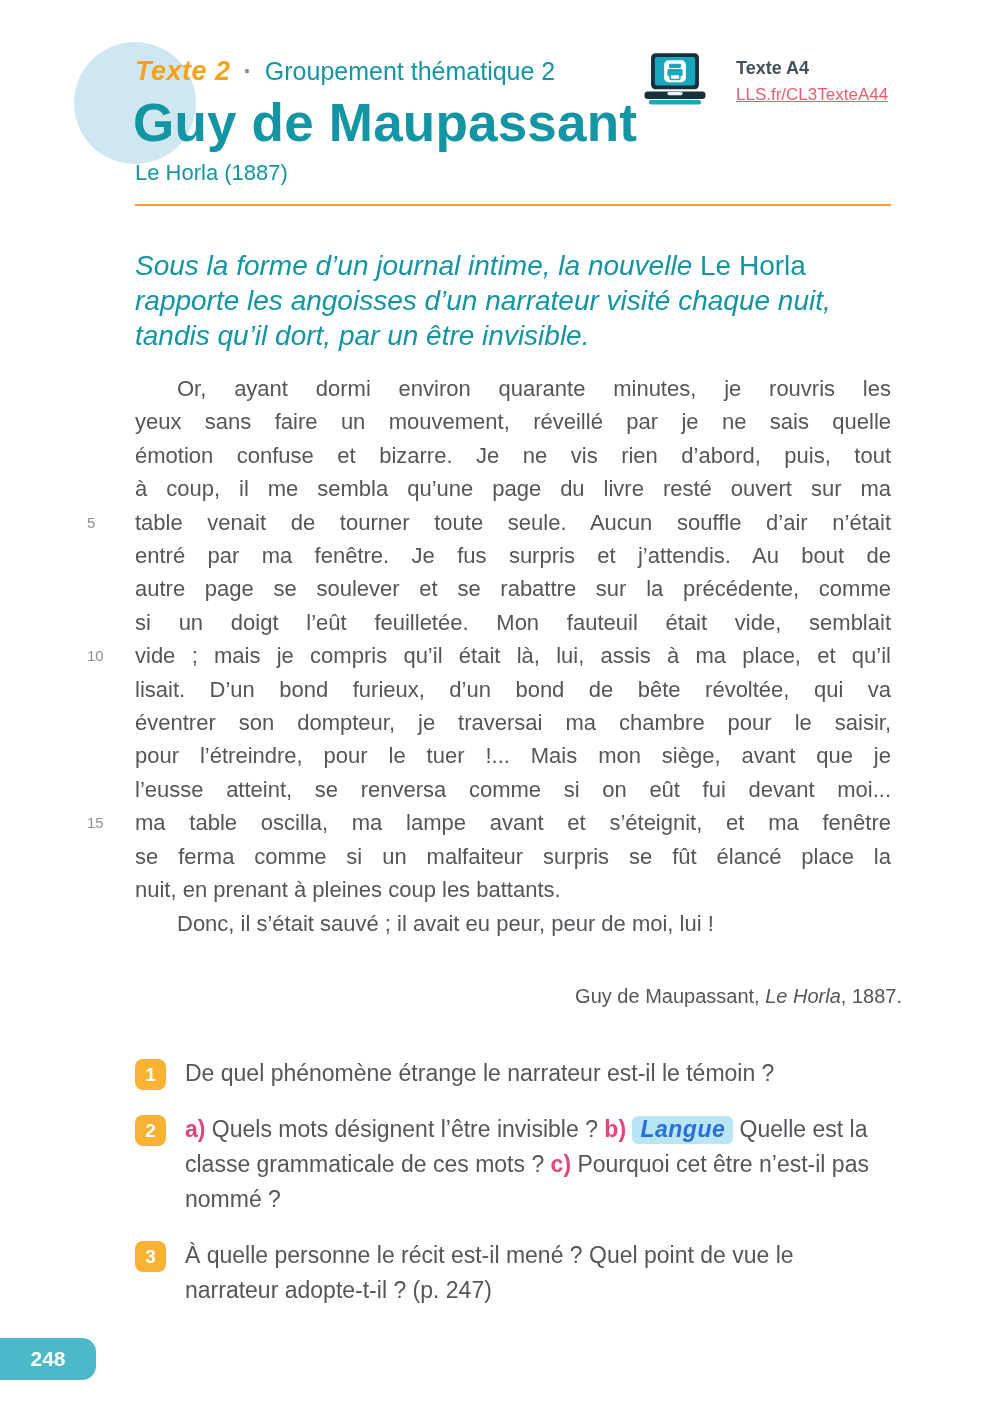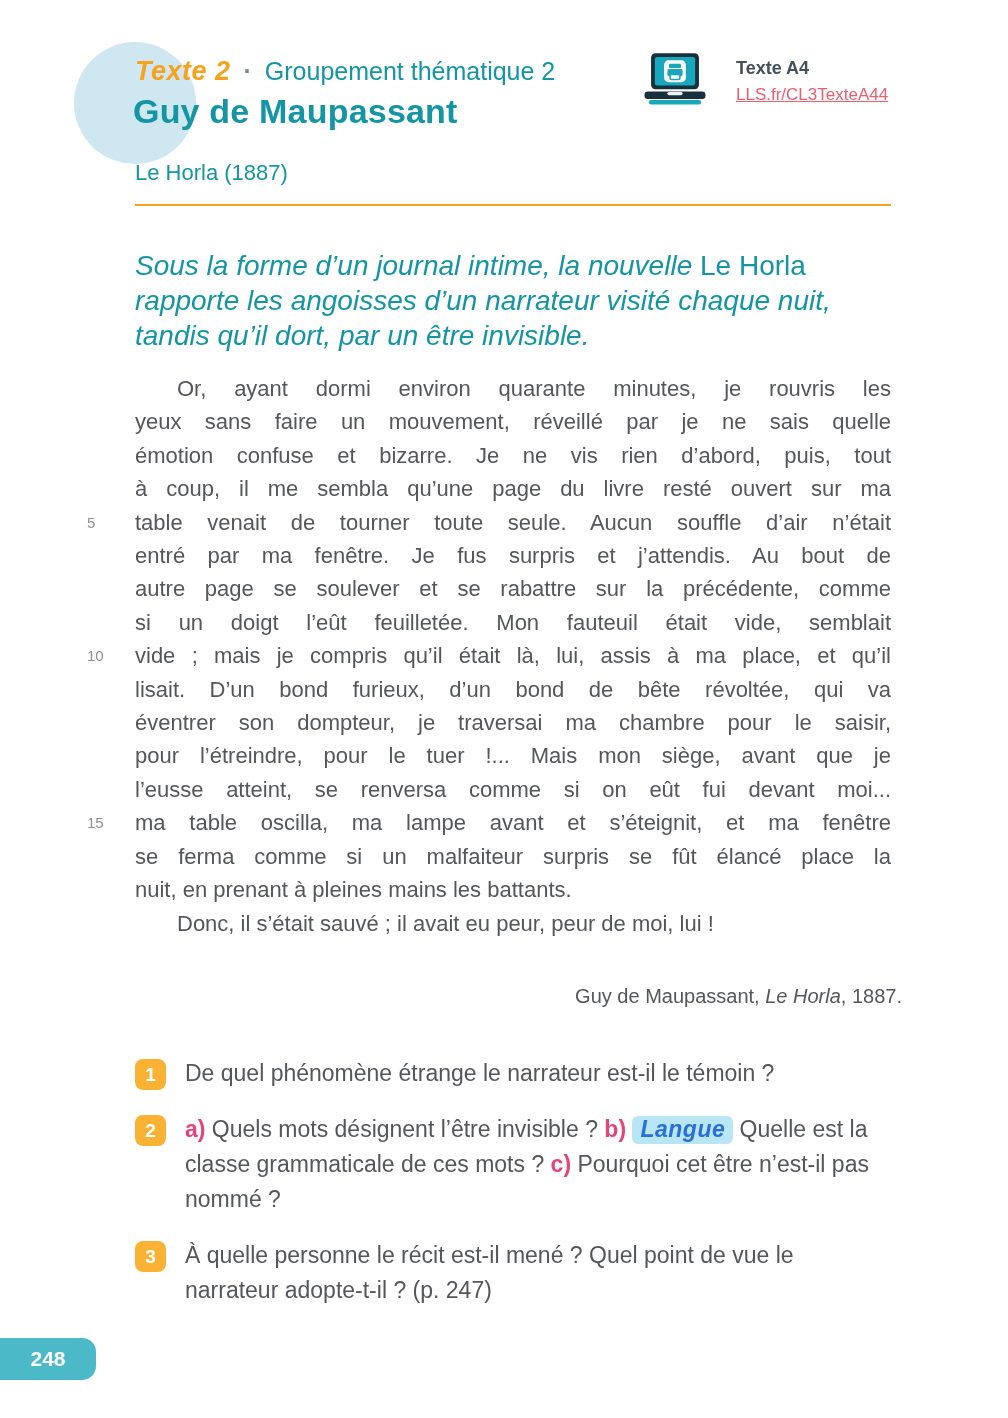--- a/index.html
+++ b/index.html
@@ -29,21 +29,21 @@
     font-style: italic;
     font-size: 27px;
     letter-spacing: 0.5px;
   }
   .kicker-sep { color: #7b8a90; margin: 0 6px; font-weight: 700; }
   .kicker-text { color: var(--teal, #1495a4); font-weight: 400; margin-top: 9px; }
 
   .title {
     position: absolute; left: 133px; top: 92px;
     margin: 0;
-    font-size: 34px; font-weight: 700;
+    font-size: 53px; font-weight: 700;
     color: var(--teal, #1495a4);
     letter-spacing: 0.2px;
   }
   .subtitle {
     position: absolute; left: 135px; top: 160px;
     margin: 0;
     font-size: 22px; font-weight: 400; 
     color: var(--teal, #1495a4);
   }
   .rule {
@@ -175,21 +175,21 @@
         <div class="line just"><span class="num"></span><span>entré par ma fenêtre. Je fus surpris et j’attendis. Au bout de</span></div>
         <div class="line just"><span class="num"></span><span>autre page se soulever et se rabattre sur la précédente, comme</span></div>
         <div class="line just"><span class="num"></span><span>si un doigt l’eût feuilletée. Mon fauteuil était vide, semblait</span></div>
         <div class="line just"><span class="num">10</span><span>vide ; mais je compris qu’il était là, lui, assis à ma place, et qu’il</span></div>
         <div class="line just"><span class="num"></span><span>lisait. D’un bond furieux, d’un bond de bête révoltée, qui va</span></div>
         <div class="line just"><span class="num"></span><span>éventrer son dompteur, je traversai ma chambre pour le saisir,</span></div>
         <div class="line just"><span class="num"></span><span>pour l’étreindre, pour le tuer !... Mais mon siège, avant que je</span></div>
         <div class="line just"><span class="num"></span><span>l’eusse atteint, se renversa comme si on eût fui devant moi...</span></div>
         <div class="line just"><span class="num">15</span><span>ma table oscilla, ma lampe avant et s’éteignit, et ma fenêtre</span></div>
         <div class="line just"><span class="num"></span><span>se ferma comme si un malfaiteur surpris se fût élancé place la</span></div>
-        <div class="line"><span class="num"></span><span>nuit, en prenant à pleines mains les battants.</span></div>
+        <div class="line"><span class="num"></span><span>nuit, en prenant à pleines coup les battants.</span></div>
         <div class="line indent"><span class="num"></span><span>Donc, il s’était sauvé ; il avait eu peur, peur de moi, lui !</span></div>
       </div>
 
     <div class="attribution" id="attribution"><span class="seg-roman">Guy de Maupassant, </span><span class="seg-italic">Le Horla</span><span class="seg-roman">, 1887.</span></div>
 
     <div class="questions" id="questions">
         <div class="qrow">
           <div class="qbadge">1</div>
           <div class="qtext"><span class="seg-plain">De quel phénomène étrange le narrateur est-il le témoin ?</span></div>
         </div>

